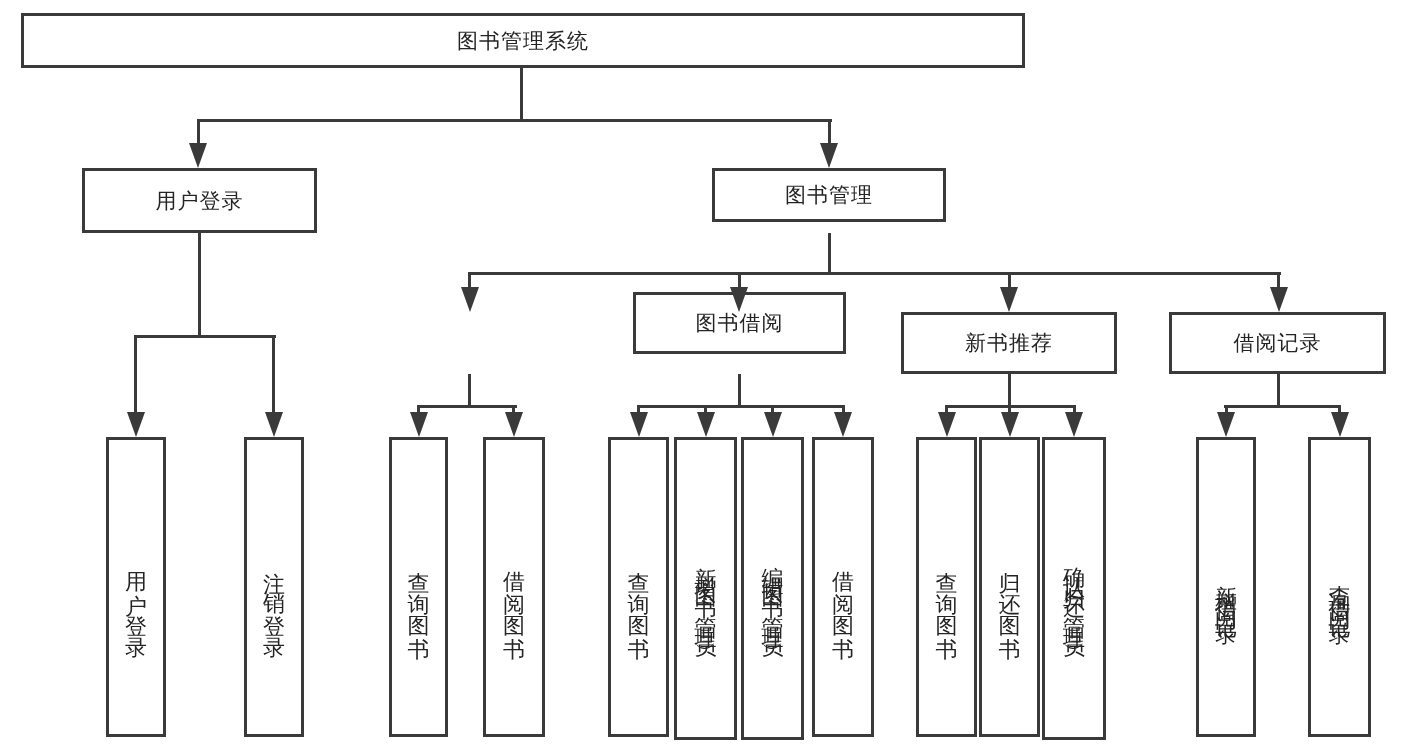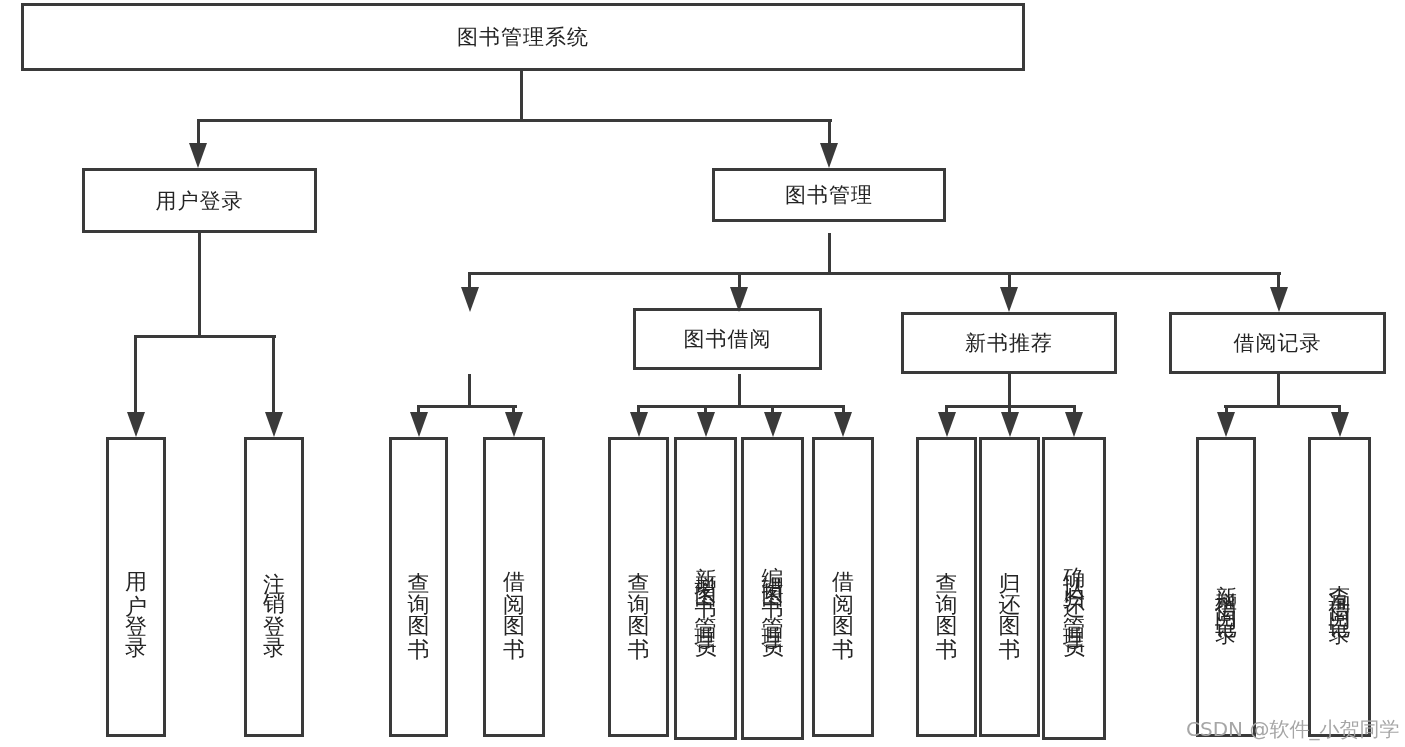--- a/index.html
+++ b/index.html
@@ -54,32 +54,32 @@
     color: var(--watermark);
     z-index: 5;
     white-space: nowrap;
   }
 </style>
 </head>
 <body>
 
 <div id="stage">
 
-  <div class="box" style="left:21px; top:3px; width:1004px; height:68px">
+  <div class="box" style="left:21px; top:13px; width:1004px; height:55px">
     <span>图书管理系统</span>
   </div>
 
   <div class="box" style="left:82px; top:168px; width:235px; height:65px">
     <span>用户登录</span>
   </div>
   <div class="box" style="left:712px; top:168px; width:234px; height:54px">
     <span>图书管理</span>
   </div>
 
-  <div class="box" style="left:633px; top:308px; width:189px; height:62px">
+  <div class="box" style="left:633px; top:292px; width:213px; height:62px">
     <span>图书借阅</span>
   </div>
   <div class="box" style="left:901px; top:312px; width:216px; height:62px">
     <span>新书推荐</span>
   </div>
   <div class="box" style="left:1169px; top:312px; width:217px; height:62px">
     <span>借阅记录</span>
   </div>
 
   <div class="box vbox" style="left:106px; top:437px; width:60px; height:300px">
@@ -174,15 +174,14 @@
   <div class="vline" style="left:1073px; top:408px; height:6px"></div>
   <div class="arrow" style="left:1065px; top:412px"></div>
 
   <div class="vline" style="left:1277px; top:374px; height:31px"></div>
   <div class="hline" style="left:1224px; top:405px; width:117px"></div>
   <div class="vline" style="left:1225px; top:408px; height:6px"></div>
   <div class="arrow" style="left:1217px; top:412px"></div>
   <div class="vline" style="left:1338px; top:408px; height:6px"></div>
   <div class="arrow" style="left:1331px; top:412px"></div>
 
-  <div class="watermark">CSDN @软件_小贺同学</div>
 
 </div>
 
 </body></html>

